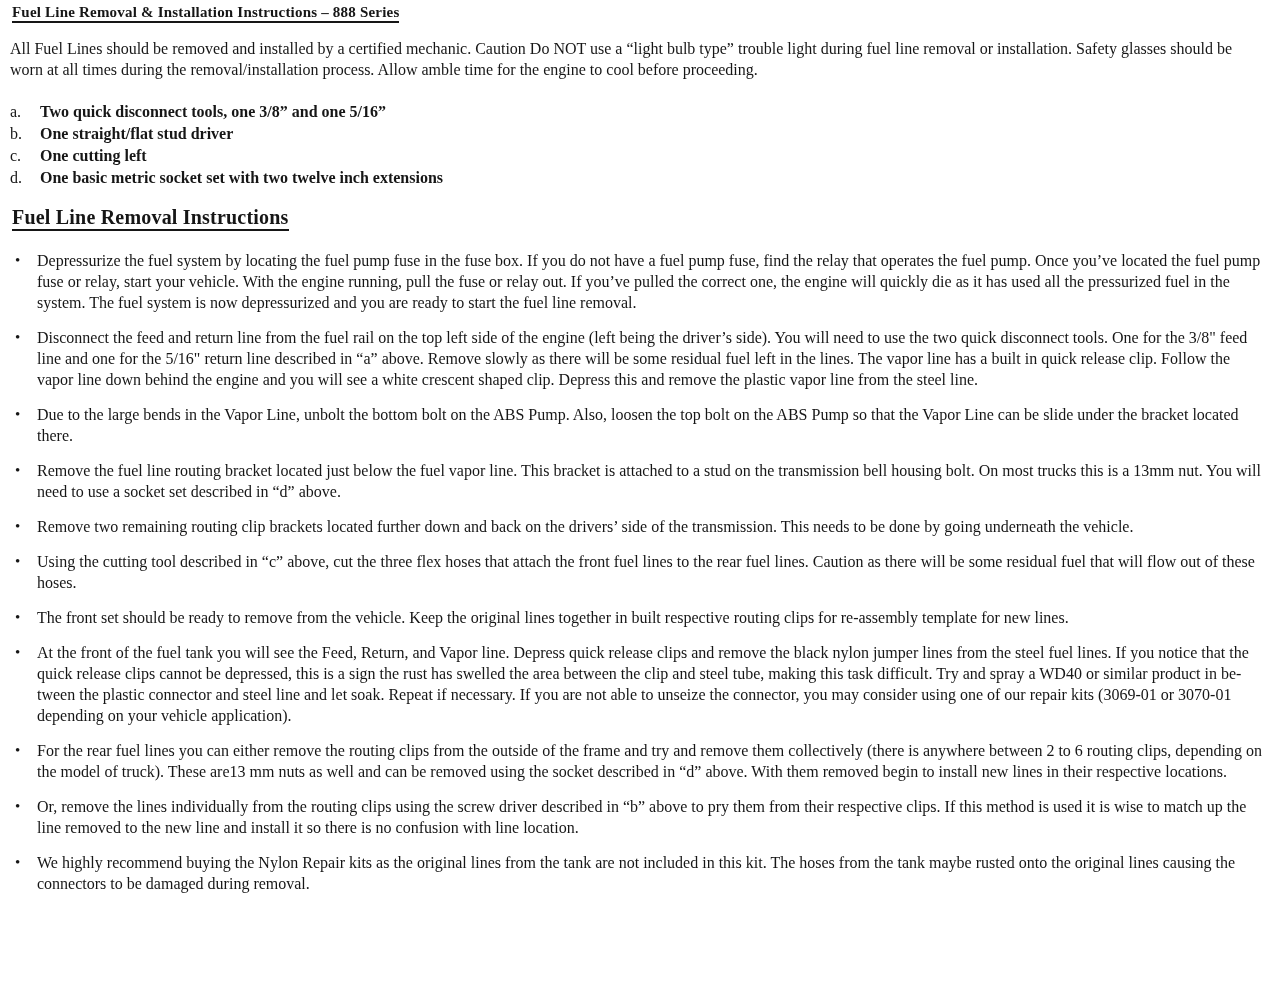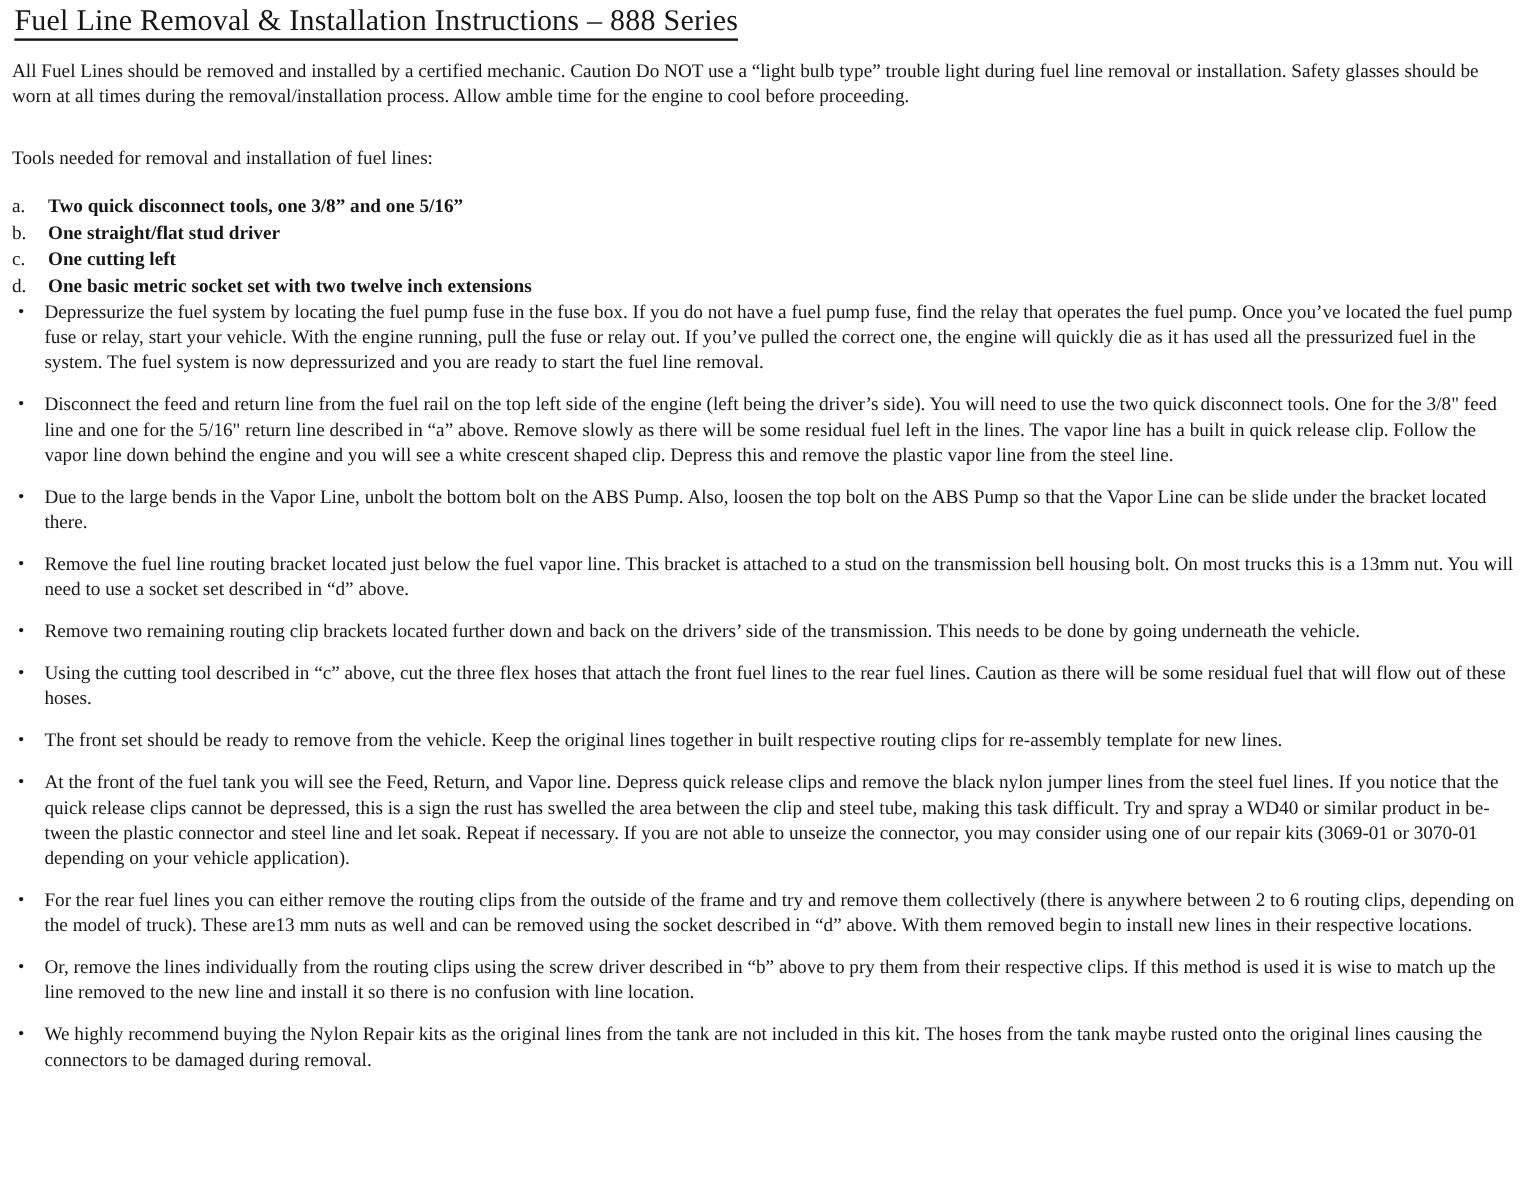--- a/index.html
+++ b/index.html
@@ -8,34 +8,34 @@
     width: 1280px;
     height: 989px;
     background: #ffffff;
     color: #161616;
     font-family: "Liberation Serif", serif;
     overflow: hidden;
   }
   .page { padding: 3px 12px 0 10px; }
 
   h1.doc-title {
-    font-size: 25px;
-    font-weight: normal;
+    font-size: 15px;
+    font-weight: bold;
     margin: 1px 0 17px 2px;
     letter-spacing: 0.2px;
   }
   h1.doc-title .underline,
   h2.section-title .underline {
     border-bottom: 2px solid #161616;
     padding-bottom: 1px;
   }
 
   .body-text { font-size: 16px; line-height: 21px; }
 
-  p.intro  { margin: 0 0 31px 0; }
+  p.intro  { margin: 0 0 21px 0; }
   p.tools-heading { margin: 0 0 19px 0; }
 
   .tools-list { margin: 0 0 0 0; }
   .tool-row { display: flex; line-height: 22px; }
   .tool-label { width: 30px; flex: none; }
   .tool-text { flex: 1; font-weight: bold; }
   .tool-extra { padding-left: 30px; line-height: 22px; }
 
   h2.section-title {
     font-size: 20px;
@@ -56,41 +56,41 @@
 </style>
 </head>
 <body>
 
 <div class="page">
 
   <h1 class="doc-title"><span class="underline">Fuel Line Removal &amp; Installation Instructions – 888 Series</span></h1>
 
   <p class="intro body-text">All Fuel Lines should be removed and installed by a certified mechanic. Caution Do NOT use a “light bulb type” trouble light during fuel line removal or installation. Safety glasses should be worn at all times during the removal/installation process. Allow amble time for the engine to cool before proceeding.</p>
 
-  <p class="tools-heading body-text">Tools needed for removal and installation of fuel lines:</p>
 
   <div class="tools-list body-text">
     <div class="tool-row">
       <span class="tool-label">a.</span>
       <span class="tool-text">Two quick disconnect tools, one 3/8” and one 5/16”</span>
     </div>
     <div class="tool-row">
       <span class="tool-label">b.</span>
       <span class="tool-text">One straight/flat stud driver</span>
     </div>
     <div class="tool-row">
       <span class="tool-label">c.</span>
       <span class="tool-text">One cutting left</span>
     </div>
     <div class="tool-row">
       <span class="tool-label">d.</span>
       <span class="tool-text">One basic metric socket set with two twelve inch extensions</span>
     </div>
   </div>
 
+  <h2 class="section-title"><span class="underline">Fuel Line Removal Instructions</span></h2>
 
   <div class="steps body-text">
     <div class="step">
       <span class="bullet-marker">•</span>
       <span class="step-text">Depressurize the fuel system by locating the fuel pump fuse in the fuse box. If you do not have a fuel pump fuse, find the relay that operates the fuel pump. Once you’ve located the fuel pump fuse or relay, start your vehicle. With the engine running, pull the fuse or relay out. If you’ve pulled the correct one, the engine will quickly die as it has used all the pressurized fuel in the system. The fuel system is now depressurized and you are ready to start the fuel line removal.</span>
     </div>
     <div class="step">
       <span class="bullet-marker">•</span>
       <span class="step-text">Disconnect the feed and return line from the fuel rail on the top left side of the engine (left being the driver’s side). You will need to use the two quick disconnect tools. One for the 3/8" feed line and one for the 5/16" return line described in “a” above. Remove slowly as there will be some residual fuel left in the lines. The vapor line has a built in quick release clip. Follow the vapor line down behind the engine and you will see a white crescent shaped clip. Depress this and remove the plastic vapor line from the steel line.</span>
     </div>

